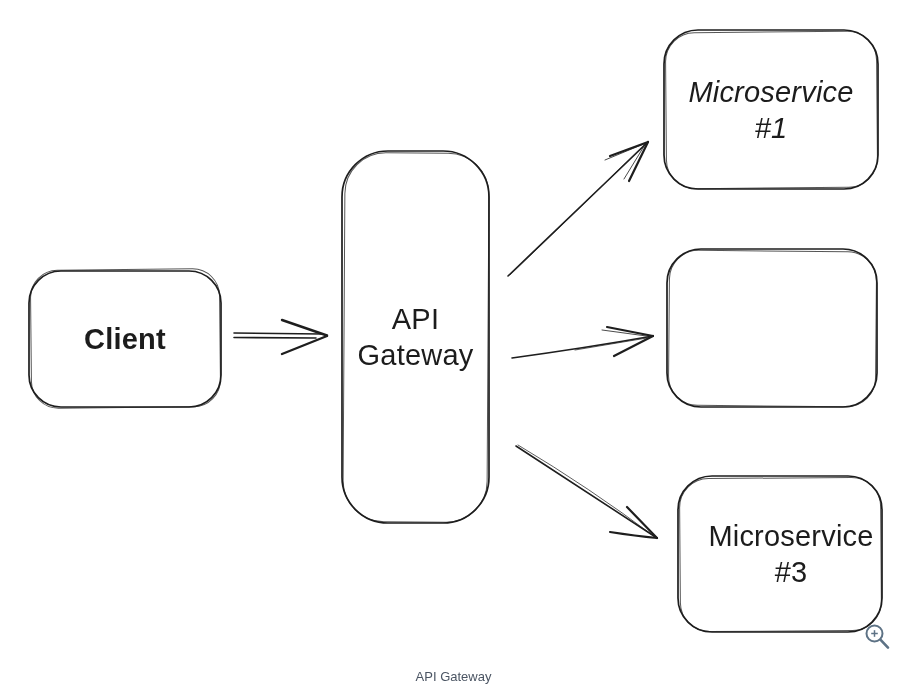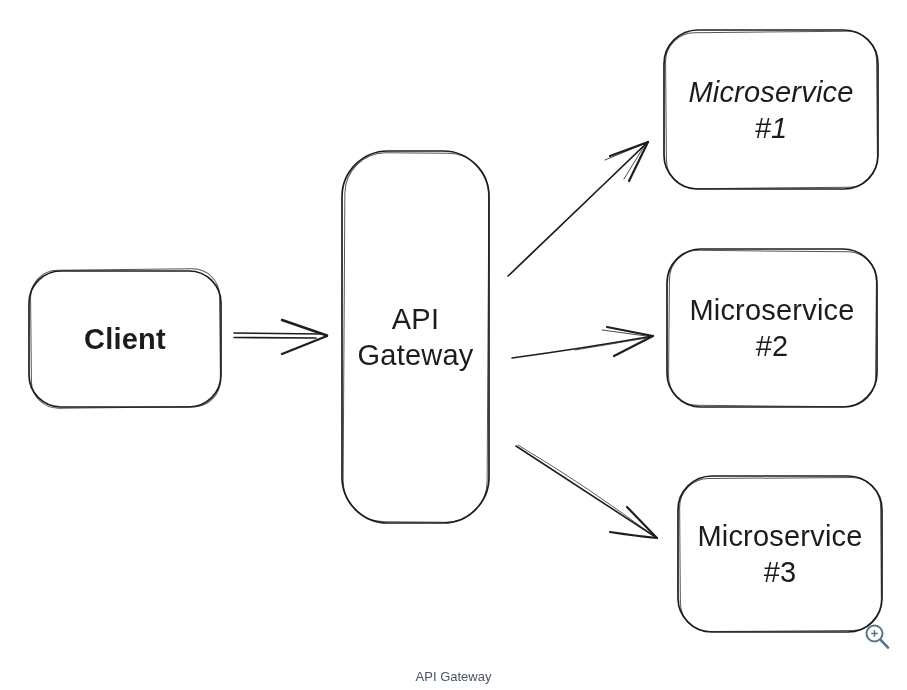--- a/index.html
+++ b/index.html
@@ -128,25 +128,22 @@
   </div>
 
   <div class="node-label label-gateway" style="left:342px; top:151px; width:147px; height:372px;">
     <span>API Gateway</span>
   </div>
 
   <div class="node-label label-ms" style="left:664px; top:30px; width:214px; height:159px;font-style:italic;">
     <span>Microservice #1</span>
   </div>
 
-  <div class="node-label label-ms" style="left:667px; top:249px; width:210px; height:158px;">
-    <span>Microservice #2</span>
-  </div>
 
-  <div class="node-label label-ms" style="left:678px; top:476px; width:204px; height:156px;">
+  <div class="node-label label-ms" style="left:678px; top:476px; width:204px; height:156px;justify-content:flex-end;">
     <span>Microservice #3</span>
   </div>
 
   <svg class="zoom-icon" viewBox="0 0 32 34">
     <circle cx="13.5" cy="14.5" r="8" fill="none" stroke="#5d7285" stroke-width="2"></circle>
     <line x1="13.5" y1="11.2" x2="13.5" y2="17.8" stroke="#5d7285" stroke-width="1.5"></line>
     <line x1="10.2" y1="14.5" x2="16.8" y2="14.5" stroke="#5d7285" stroke-width="1.5"></line>
     <line x1="19.4" y1="20.6" x2="27" y2="28.6" stroke="#5d7285" stroke-width="2.6" stroke-linecap="round"></line>
   </svg>
 

